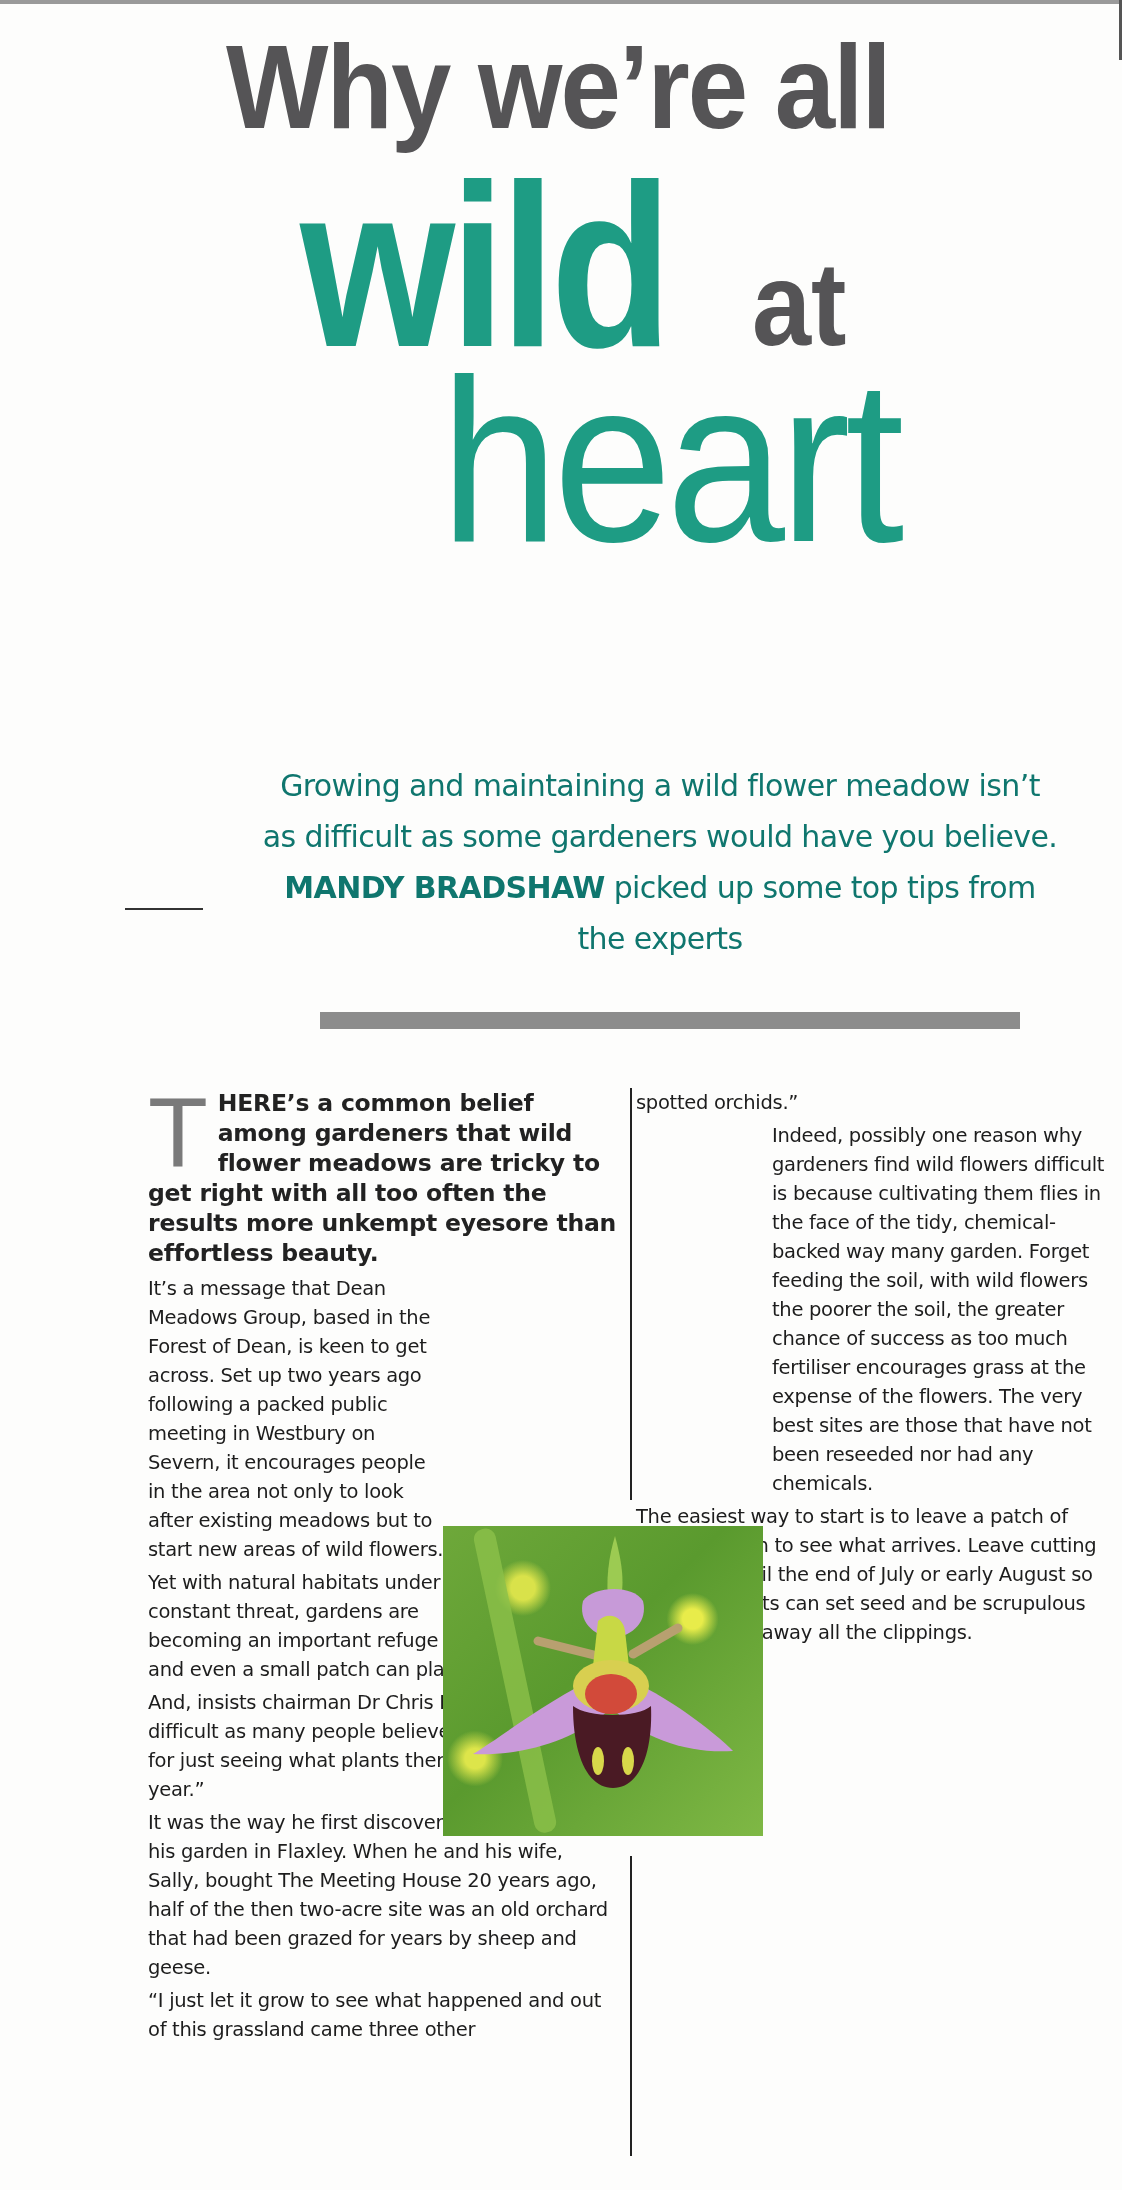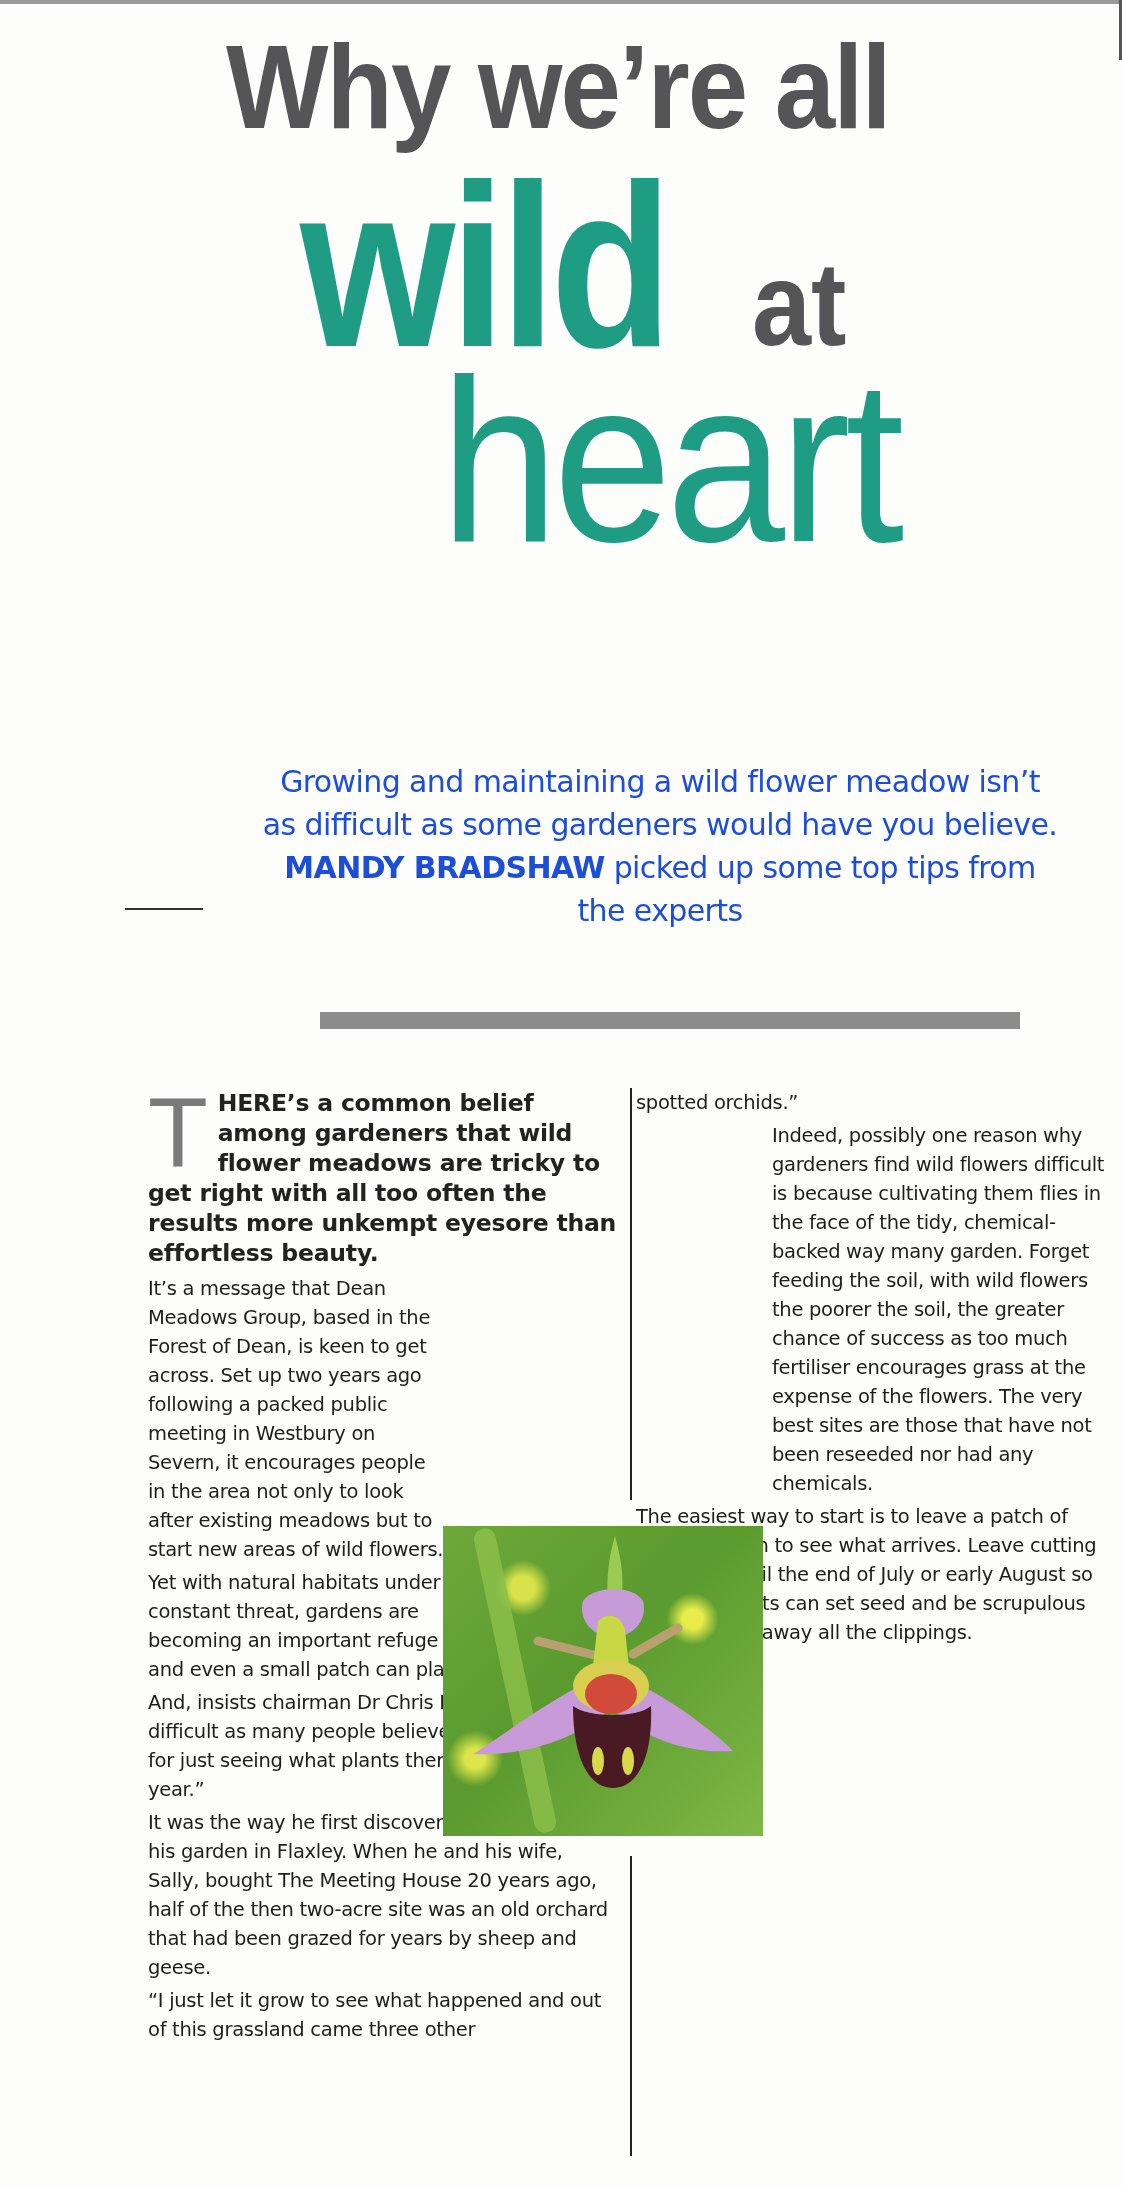--- a/index.html
+++ b/index.html
@@ -3,21 +3,21 @@
   <meta charset="utf-8">
   <style>
     html,body{margin:0;padding:0;}
     body{width:1122px;height:2190px;background:#fdfdfc;position:relative;overflow:hidden;font-family:"DejaVu Sans",sans-serif;color:#1c1c1c;}
     .topedge{position:absolute;left:0;top:0;width:1122px;height:4px;background:#9a9a9a;}
     .rightedge{position:absolute;right:0;top:0;width:3px;height:60px;background:#555;}
     .h-line1{position:absolute;left:226px;top:28px;font-family:"Liberation Sans",sans-serif;font-weight:bold;font-size:118px;color:#555456;letter-spacing:-2px;transform:scaleX(0.92);transform-origin:left top;white-space:nowrap;line-height:1;}
     .h-wild{position:absolute;left:300px;top:150px;font-family:"Liberation Sans",sans-serif;font-weight:bold;font-size:232px;color:#1e9c84;letter-spacing:-6px;transform:scaleX(0.86);transform-origin:left top;line-height:1;white-space:nowrap;}
     .h-at{position:absolute;left:752px;top:245px;font-family:"Liberation Sans",sans-serif;font-weight:bold;font-size:118px;color:#555456;transform:scaleX(0.9);transform-origin:left top;line-height:1;}
     .h-heart{position:absolute;left:440px;top:345px;font-family:"Liberation Sans",sans-serif;font-size:232px;color:#1e9c84;letter-spacing:-6px;transform:scaleX(0.92);transform-origin:left top;line-height:1;white-space:nowrap;}
-    .standfirst{position:absolute;left:260px;top:760px;width:800px;text-align:center;font-family:"DejaVu Sans",sans-serif;font-size:30px;line-height:43px;color:#1d4ed8;letter-spacing:-0.6px;}
+    .standfirst{position:absolute;left:260px;top:760px;width:800px;text-align:center;font-family:"DejaVu Sans",sans-serif;font-size:30px;line-height:51px;color:#0f766e;letter-spacing:-0.6px;}
     .standfirst b{font-weight:bold;}
     .rule{position:absolute;left:320px;top:1012px;width:700px;height:17px;background:#8c8c8c;}
     .dash{position:absolute;left:125px;top:908px;width:78px;height:2px;background:#333;}
     .col{position:absolute;font-family:"DejaVu Sans",sans-serif;font-size:19.5px;line-height:29px;color:#1d1d1d;letter-spacing:-0.3px;}
     .col p{margin:0 0 4px 0;}
     .colL{left:148px;top:1088px;width:470px;}
     .colR{left:636px;top:1088px;width:480px;}
     .vrule{position:absolute;left:630px;width:2px;background:#222;}
     .intro{font-weight:bold;font-size:23.5px;line-height:30px;letter-spacing:-0.2px;color:#222;margin-bottom:6px;}
     .dropcap{float:left;font-family:"Liberation Sans",sans-serif;font-size:98px;line-height:80px;height:82px;color:#7a7a7a;margin:4px 10px 0 0;font-weight:normal;}

